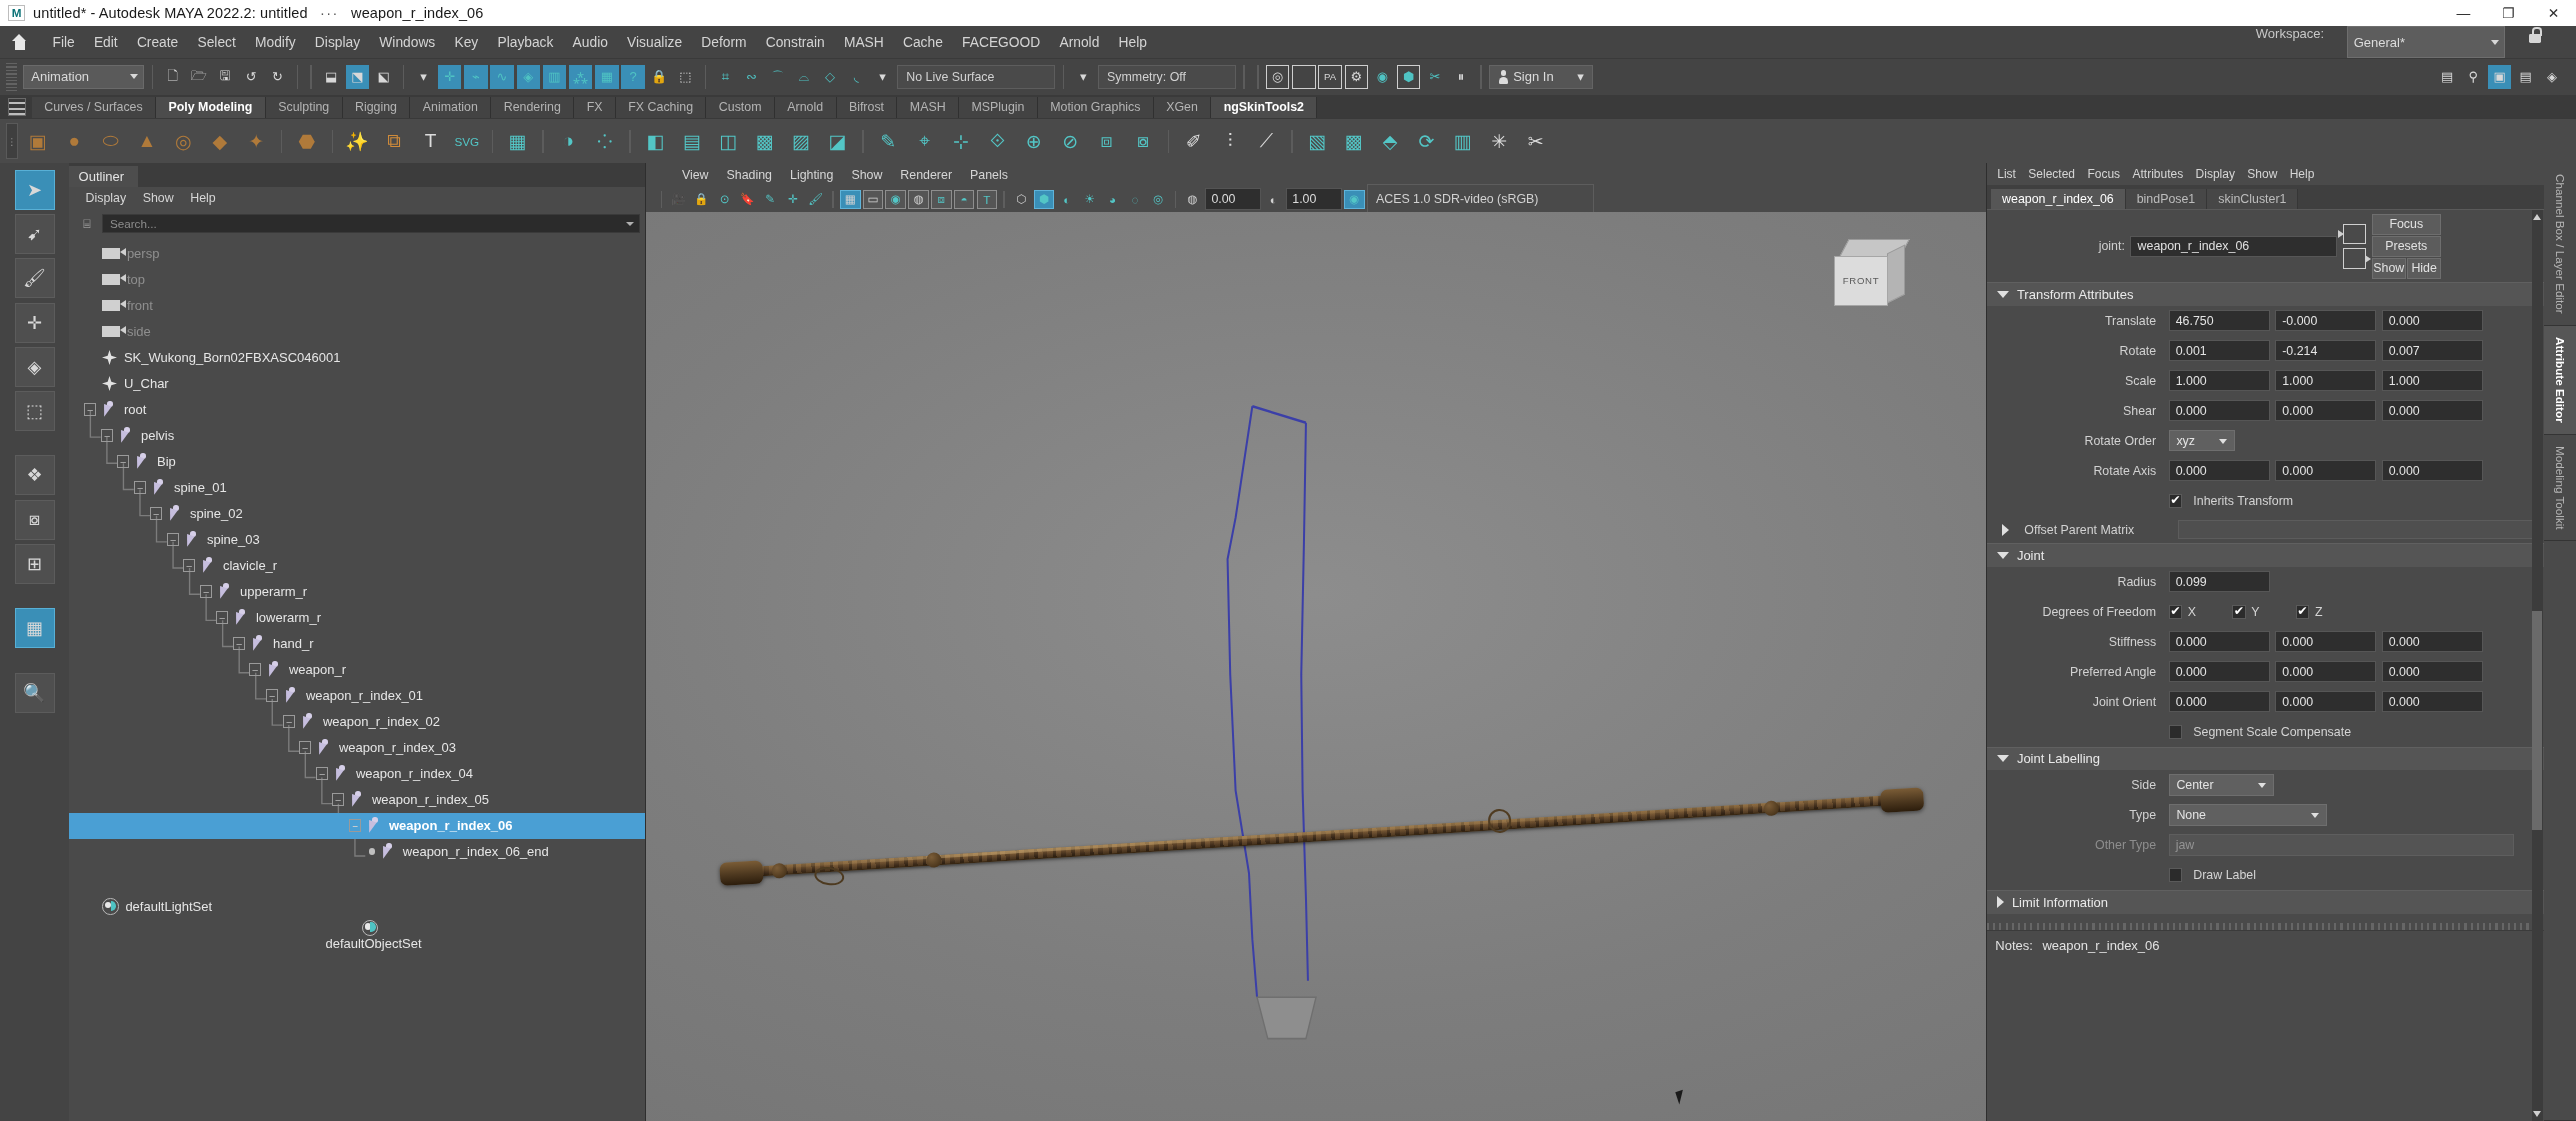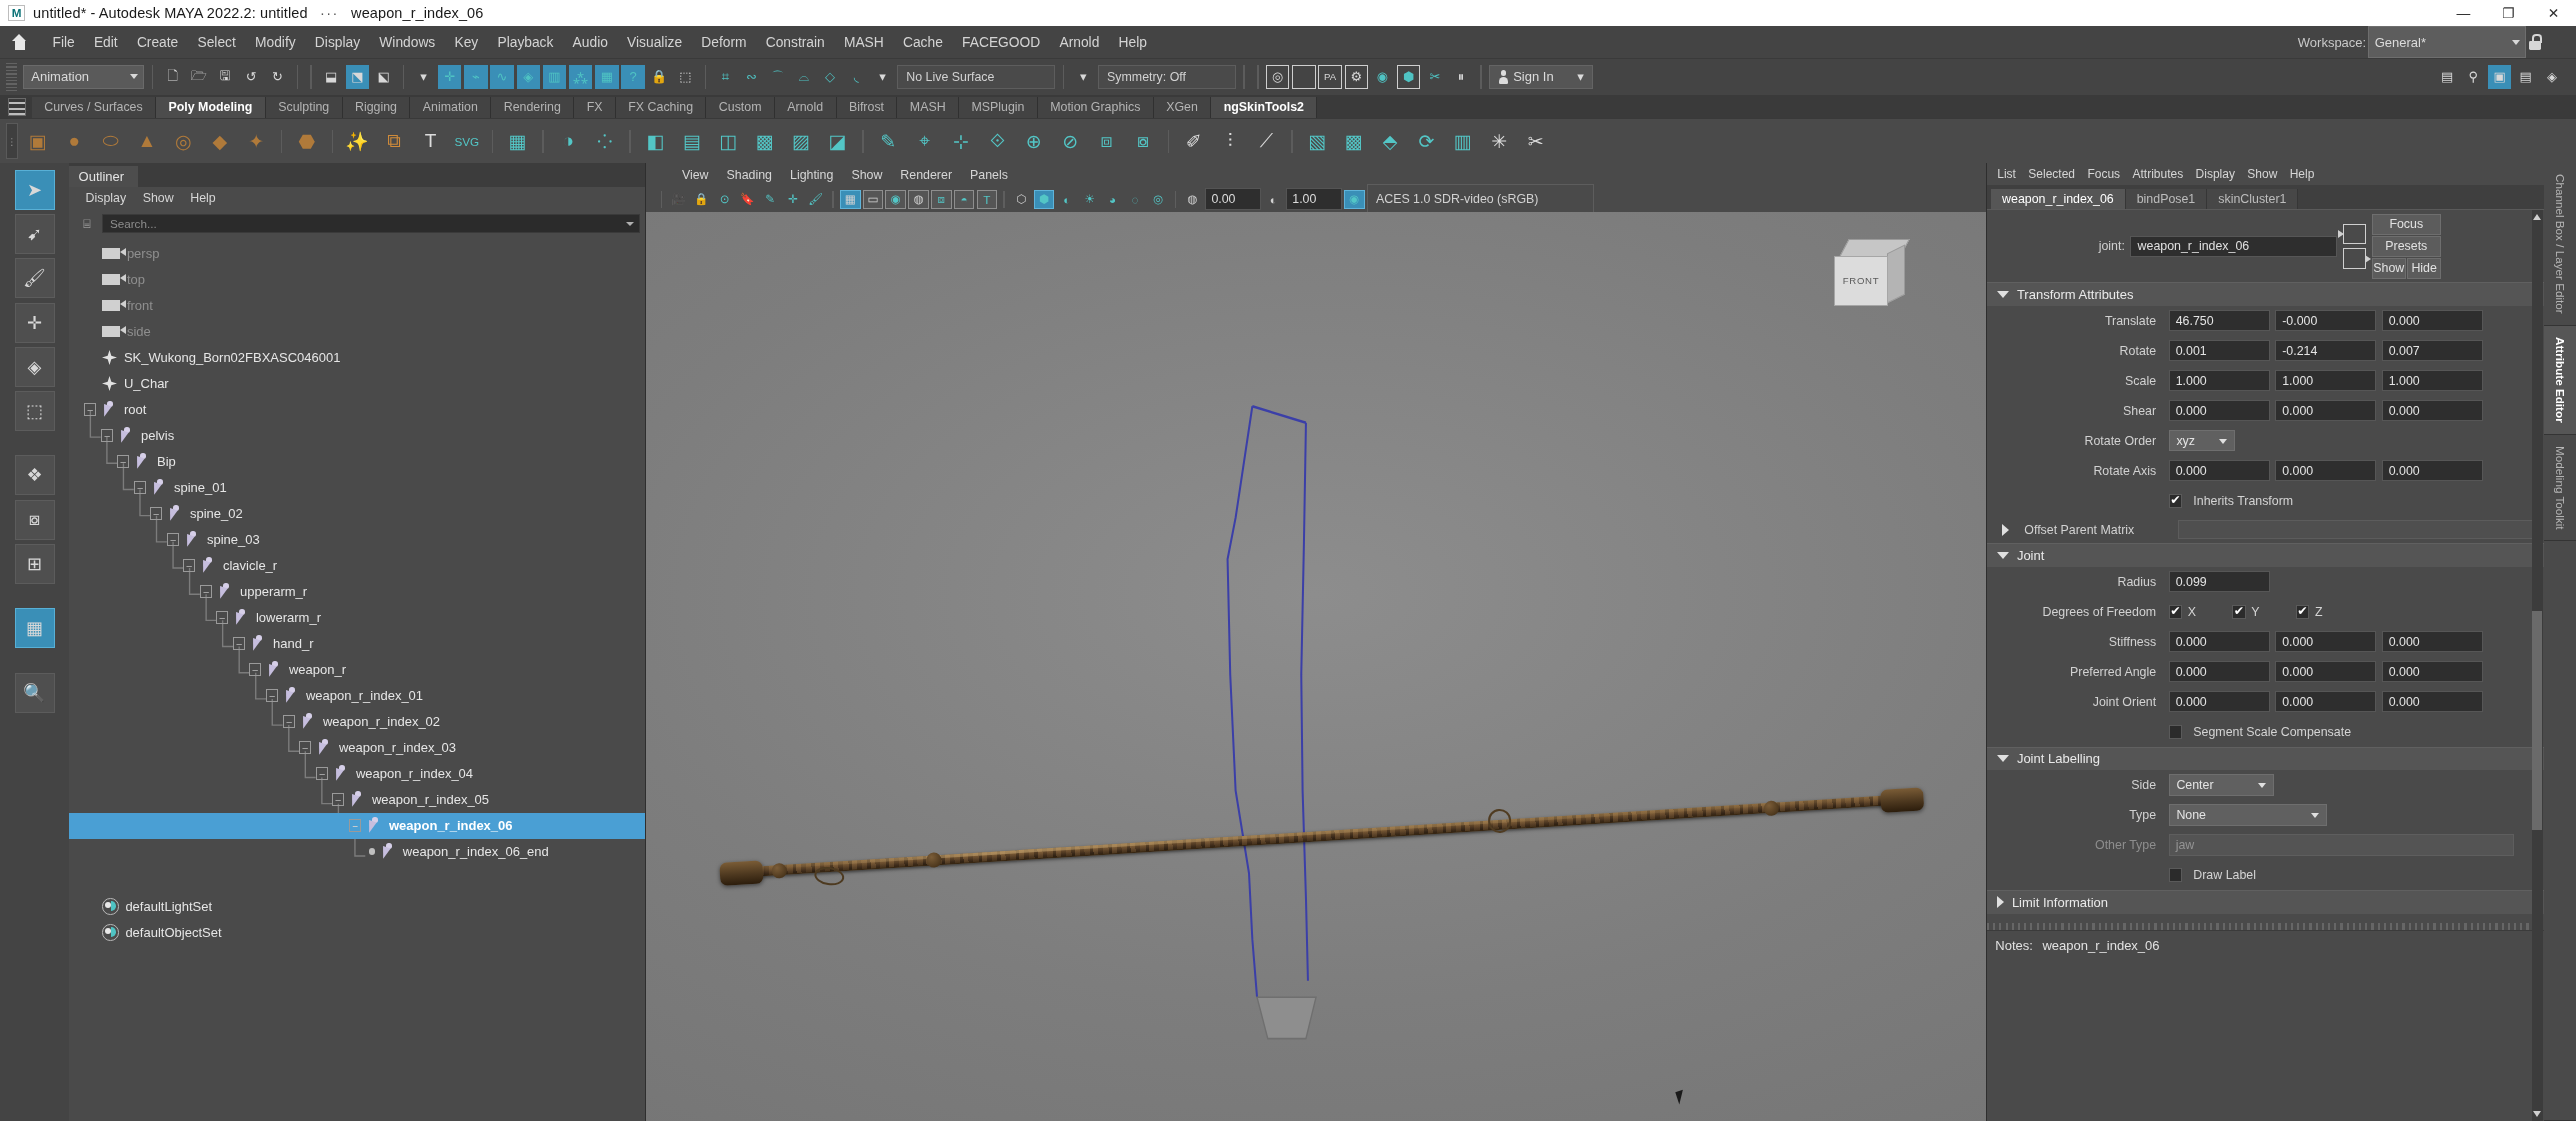--- a/index.html
+++ b/index.html
@@ -42,21 +42,21 @@
     border-left: 7.6px solid transparent; border-right: 7.6px solid transparent;
     border-bottom: 7.6px solid #e8e8e8;
   }
   .home-icon:after {
     content: ""; position: absolute; left: 6.9px; top: 9.6px; width: 9.6px; height: 8.3px; background: #e8e8e8;
   }
   .menu-item {
     font-size: 13.8px; color: #d4d4d4; padding: 4.1px 9.6px; white-space: nowrap;
   }
   .workspace-zone {
-    position: absolute; right: 34px; display: flex; align-items: center; gap: 2px;
+    position: absolute; right: 34px; display: flex; gap: 23px;
   }
   .workspace-label { font-size: 13px; color: #c8c8c8; }
   .ws-select {
     width: 158px; height: 32px; background: #5d5d5d; border: 0.7px solid #6e6e6e;
     display: flex; align-items: center; font-size: 13px; color: #dcdcdc; padding-left: 5.5px;
     position: relative;
   }
   .ws-select .caret {
     position: absolute; right: 4.8px; width: 0; height: 0;
     border-left: 4.8px solid transparent; border-right: 4.8px solid transparent; border-top: 5.5px solid #d8d8d8;
@@ -772,21 +772,21 @@
           <div class="trow bright" style="padding-left: 300px;">
             <span class="dot"></span>
             <span class="jointico"></span>
             <span>weapon_r_index_06_end</span>
           </div>
           <div style="height: 29px;"></div>
           <div class="trow bright" style="padding-left: 33px;">
             <span class="setico"></span>
             <span>defaultLightSet</span>
           </div>
-          <div class="trow bright" style="padding-left: 33px;">
+          <div class="trow bright" style="padding-left: 33px; flex-direction: column;">
             <span class="setico"></span>
             <span>defaultObjectSet</span>
           </div>
         </div>
     </div>
 
     <div class="viewwrap">
       <div class="view-menurow">
         <div class="view-menu">View</div>
         <div class="view-menu">Shading</div>

